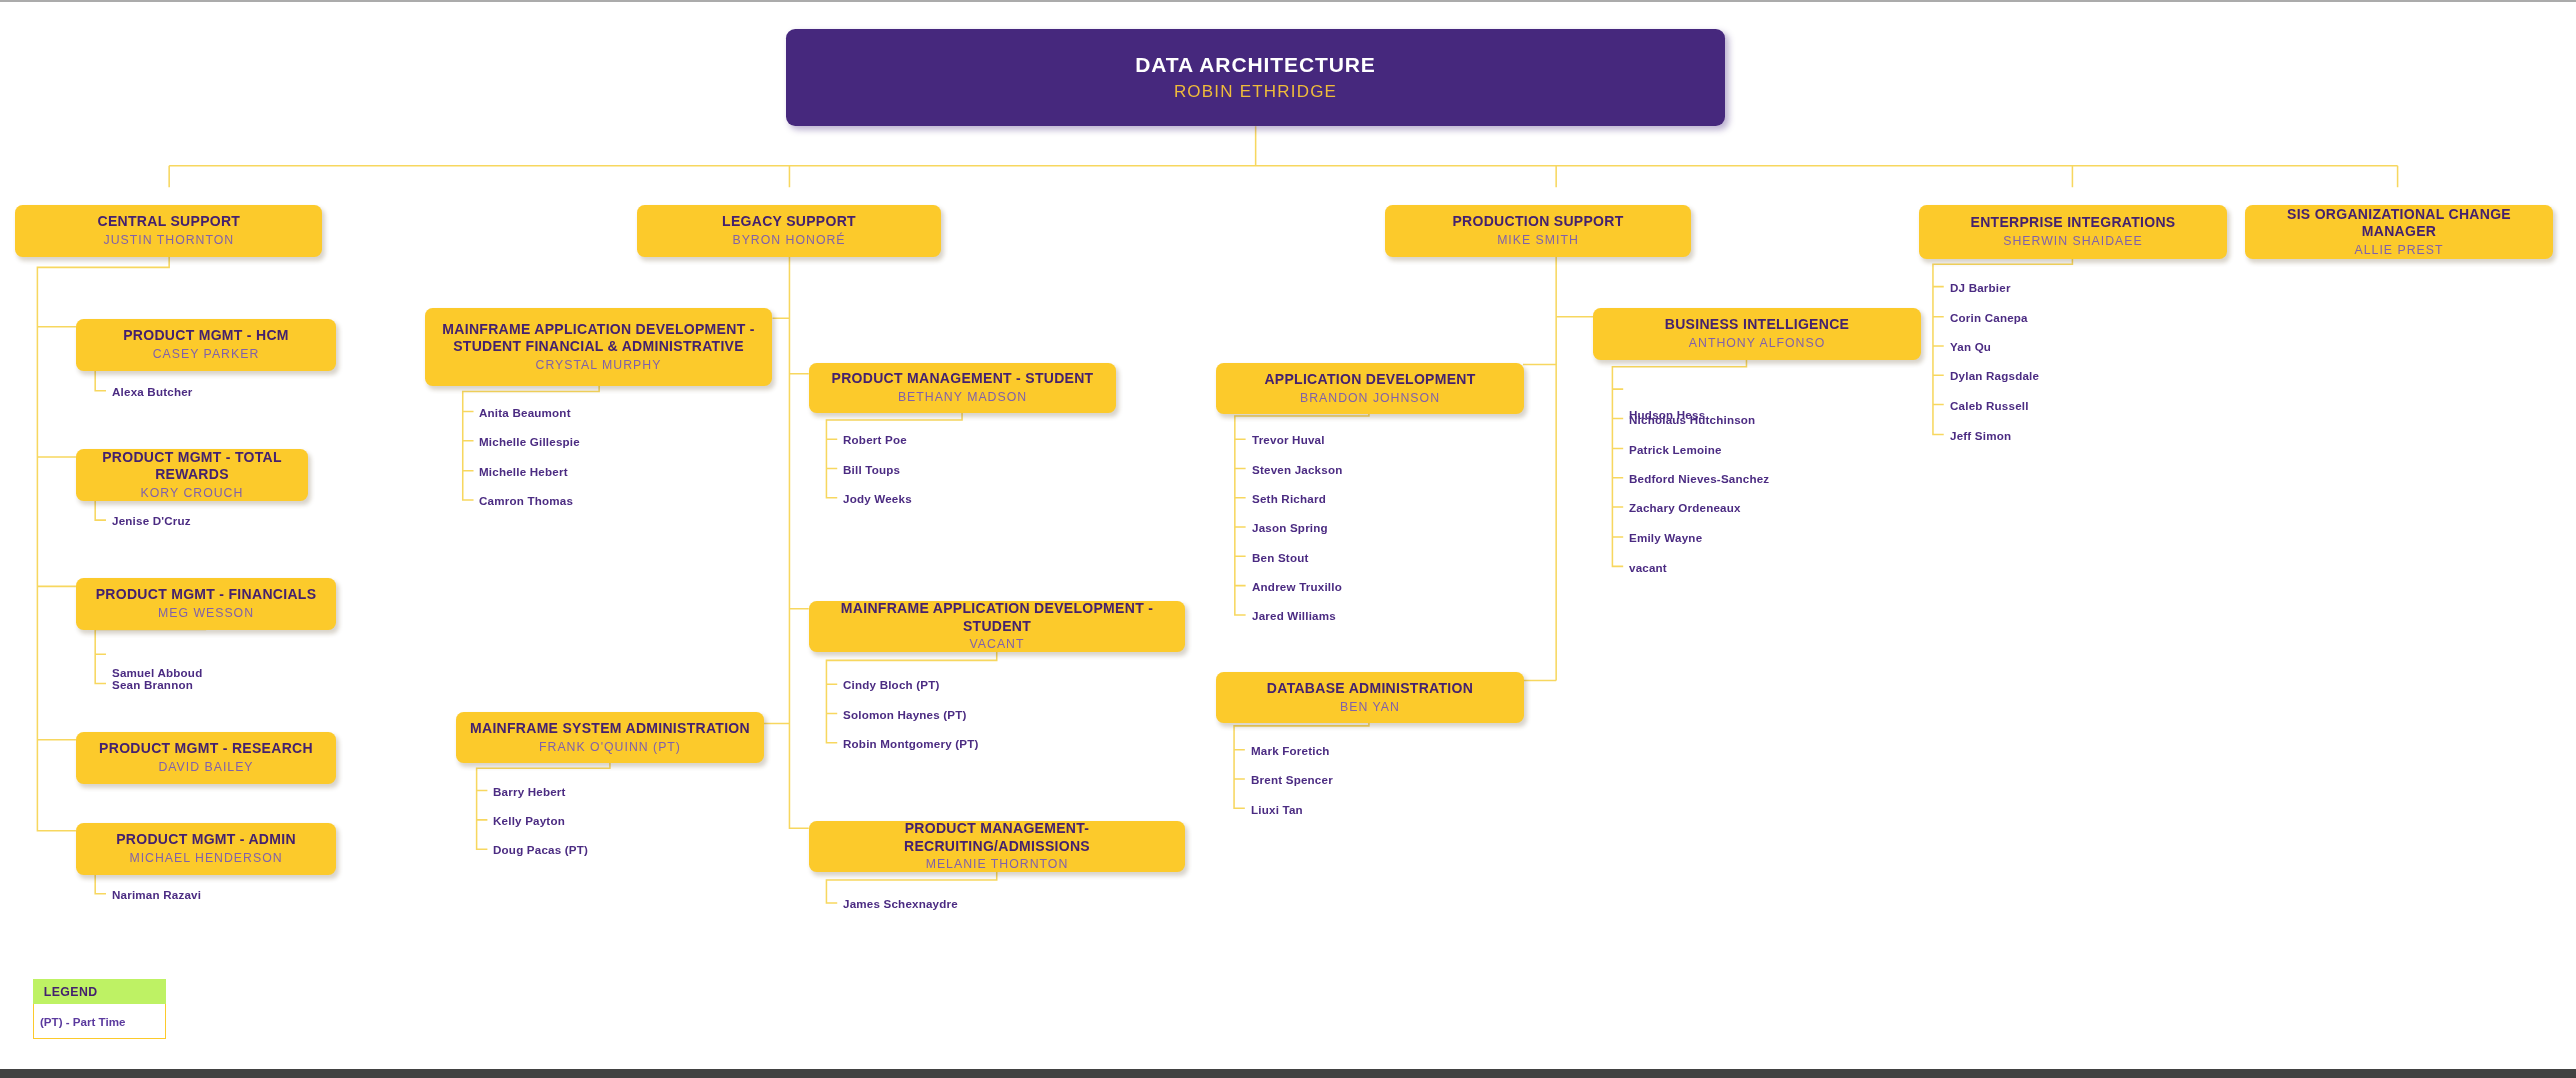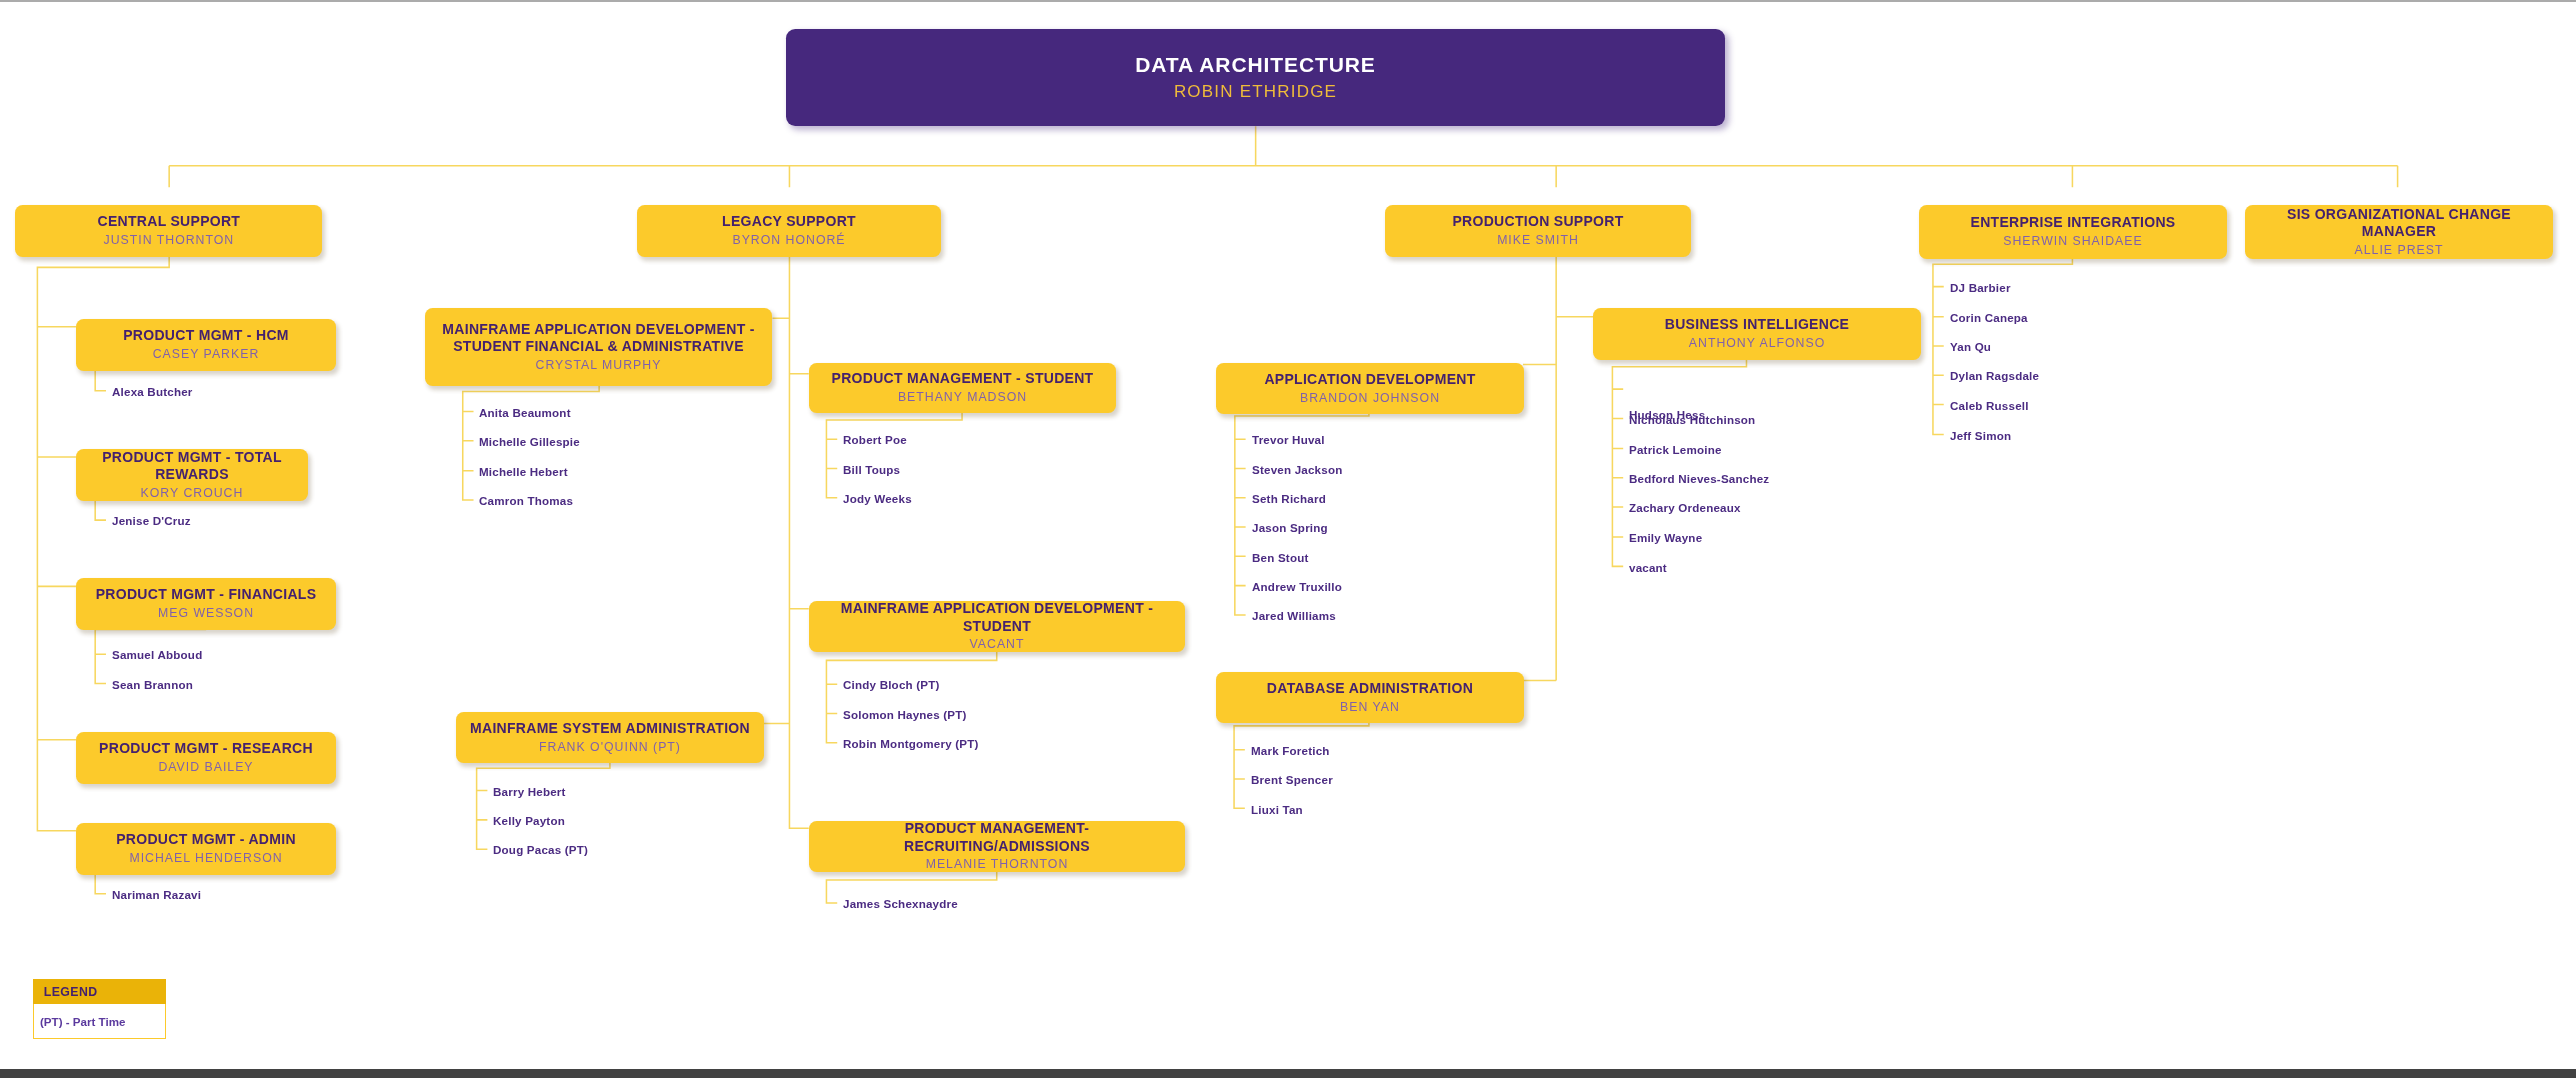--- a/index.html
+++ b/index.html
@@ -13,21 +13,21 @@
         text-align:center;box-shadow:3.1px 3.9px 6.2px rgba(70,40,125,.35);z-index:2;}
   .root .rt{font-weight:bold;font-size:21px;color:#ffffff;letter-spacing:0.9px;}
   .root .rn{font-size:17px;color:#efbc3a;letter-spacing:1.2px;margin-top:5.4px;}
   .box{position:absolute;background:#fcca2b;border-radius:7.7px;display:flex;flex-direction:column;
        align-items:center;justify-content:center;text-align:center;box-sizing:border-box;
        padding:3.1px 9.2px;box-shadow:2.3px 3.1px 4.6px rgba(80,60,20,.22);z-index:2;margin-top:18px;}
   .box .t{font-weight:bold;font-size:14px;color:#44216e;letter-spacing:0.3px;line-height:1.25;}
   .box .n{font-size:12.3px;color:#8061ab;letter-spacing:1px;line-height:1.25;margin-top:2.3px;}
   .m{position:absolute;transform:translateY(-50%);font-weight:bold;font-size:11.6px;color:#4b2b82;
      letter-spacing:0.2px;white-space:nowrap;z-index:2;}
-  .legend-head{position:absolute;left:33px;top:979px;width:133px;height:25px;background:#eab308;
+  .legend-head{position:absolute;left:33px;top:979px;width:133px;height:25px;background:#bef264;
      display:flex;align-items:center;box-sizing:border-box;padding-left:10.8px;font-weight:bold;
      font-size:12.3px;color:#44216e;letter-spacing:0.4px;z-index:2;}
   .legend-body{position:absolute;left:33px;top:1004px;width:133px;height:35px;background:#ffffff;
      border:1.5px solid #fcca2b;border-top:none;display:flex;align-items:center;box-sizing:border-box;
      padding-left:6px;font-weight:bold;font-size:11.6px;color:#5b3a9e;z-index:2;}
 </style>
 </head>
 <body>
 
 <div id="canvas">
@@ -84,21 +84,21 @@
   <div class="box" style="left:76px;top:714px;width:260px;height:52px;">
     <div class="t">PRODUCT MGMT - RESEARCH</div>
     <div class="n">DAVID BAILEY</div>
   </div>
   <div class="box" style="left:76px;top:805px;width:260px;height:52px;">
     <div class="t">PRODUCT MGMT - ADMIN</div>
     <div class="n">MICHAEL HENDERSON</div>
   </div>
   <div class="m" style="left:112px;top:391px;">Alexa Butcher</div>
   <div class="m" style="left:112px;top:520px;">Jenise D'Cruz</div>
-  <div class="m" style="left:112px;top:654px;text-align:center;">Samuel Abboud</div>
+  <div class="m" style="left:112px;top:672px;text-align:center;">Samuel Abboud</div>
   <div class="m" style="left:112px;top:684px;">Sean Brannon</div>
   <div class="m" style="left:112px;top:894px;">Nariman Razavi</div>
 
   <div class="box" style="left:425px;top:290px;width:347px;height:78px;">
     <div class="t">MAINFRAME APPLICATION DEVELOPMENT - STUDENT FINANCIAL &amp; ADMINISTRATIVE</div>
     <div class="n">CRYSTAL MURPHY</div>
   </div>
   <div class="box" style="left:809px;top:345px;width:307px;height:50px;">
     <div class="t">PRODUCT MANAGEMENT - STUDENT</div>
     <div class="n">BETHANY MADSON</div>

